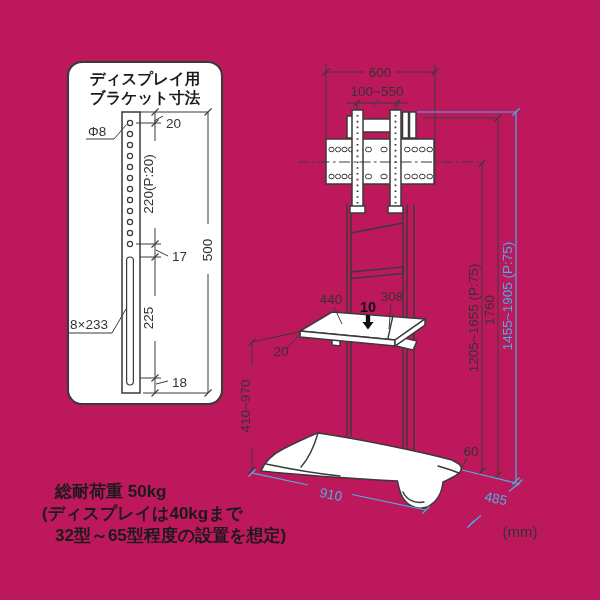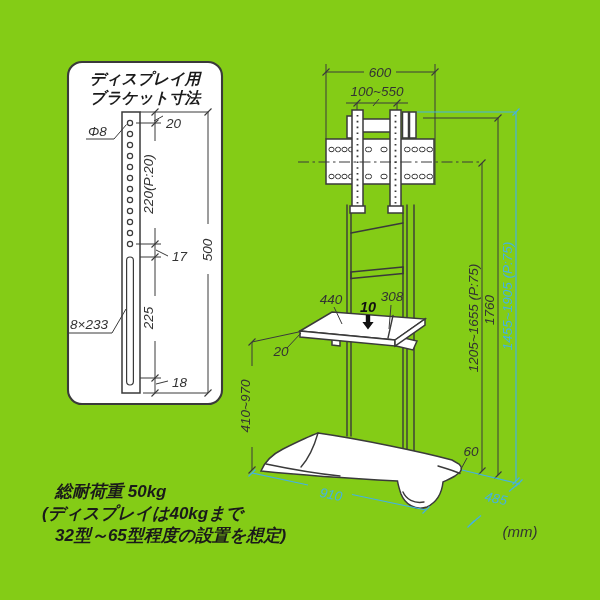--- a/index.html
+++ b/index.html
@@ -1,17 +1,17 @@
 <!DOCTYPE html>
 <html><head>
 <meta charset="utf-8">
 <style>
   html,body{margin:0;padding:0;background:#ffffff;}
-  .canvas{position:relative;width:600px;height:600px;background:#84cc16;overflow:hidden;
-          font-family:"Liberation Sans",sans-serif;font-style:italic;}
+  .canvas{position:relative;width:600px;height:600px;background:#be185d;overflow:hidden;
+          font-family:"Liberation Sans",sans-serif;}
   svg text{font-family:"Liberation Sans",sans-serif;fill:#333;}
   .ln{stroke:#3a3a3a;stroke-width:1.4;fill:none;stroke-linecap:round;}
   .lnw{stroke:#3a3a3a;stroke-width:1.5;fill:#ffffff;}
   .dimln{stroke:#3a3a3a;stroke-width:1;fill:none;}
   .tick{stroke:#3a3a3a;stroke-width:1.1;fill:none;}
   .cyln{stroke:#45b2e0;stroke-width:1.2;fill:none;}
   .cytick{stroke:#45b2e0;stroke-width:1.2;fill:none;}
   .dim{font-size:13.5px;}
   .dimc{font-size:13.5px;fill:#45b2e0;}
   .jpt{font-size:15.5px;font-weight:bold;fill:#1a1a1a;}

